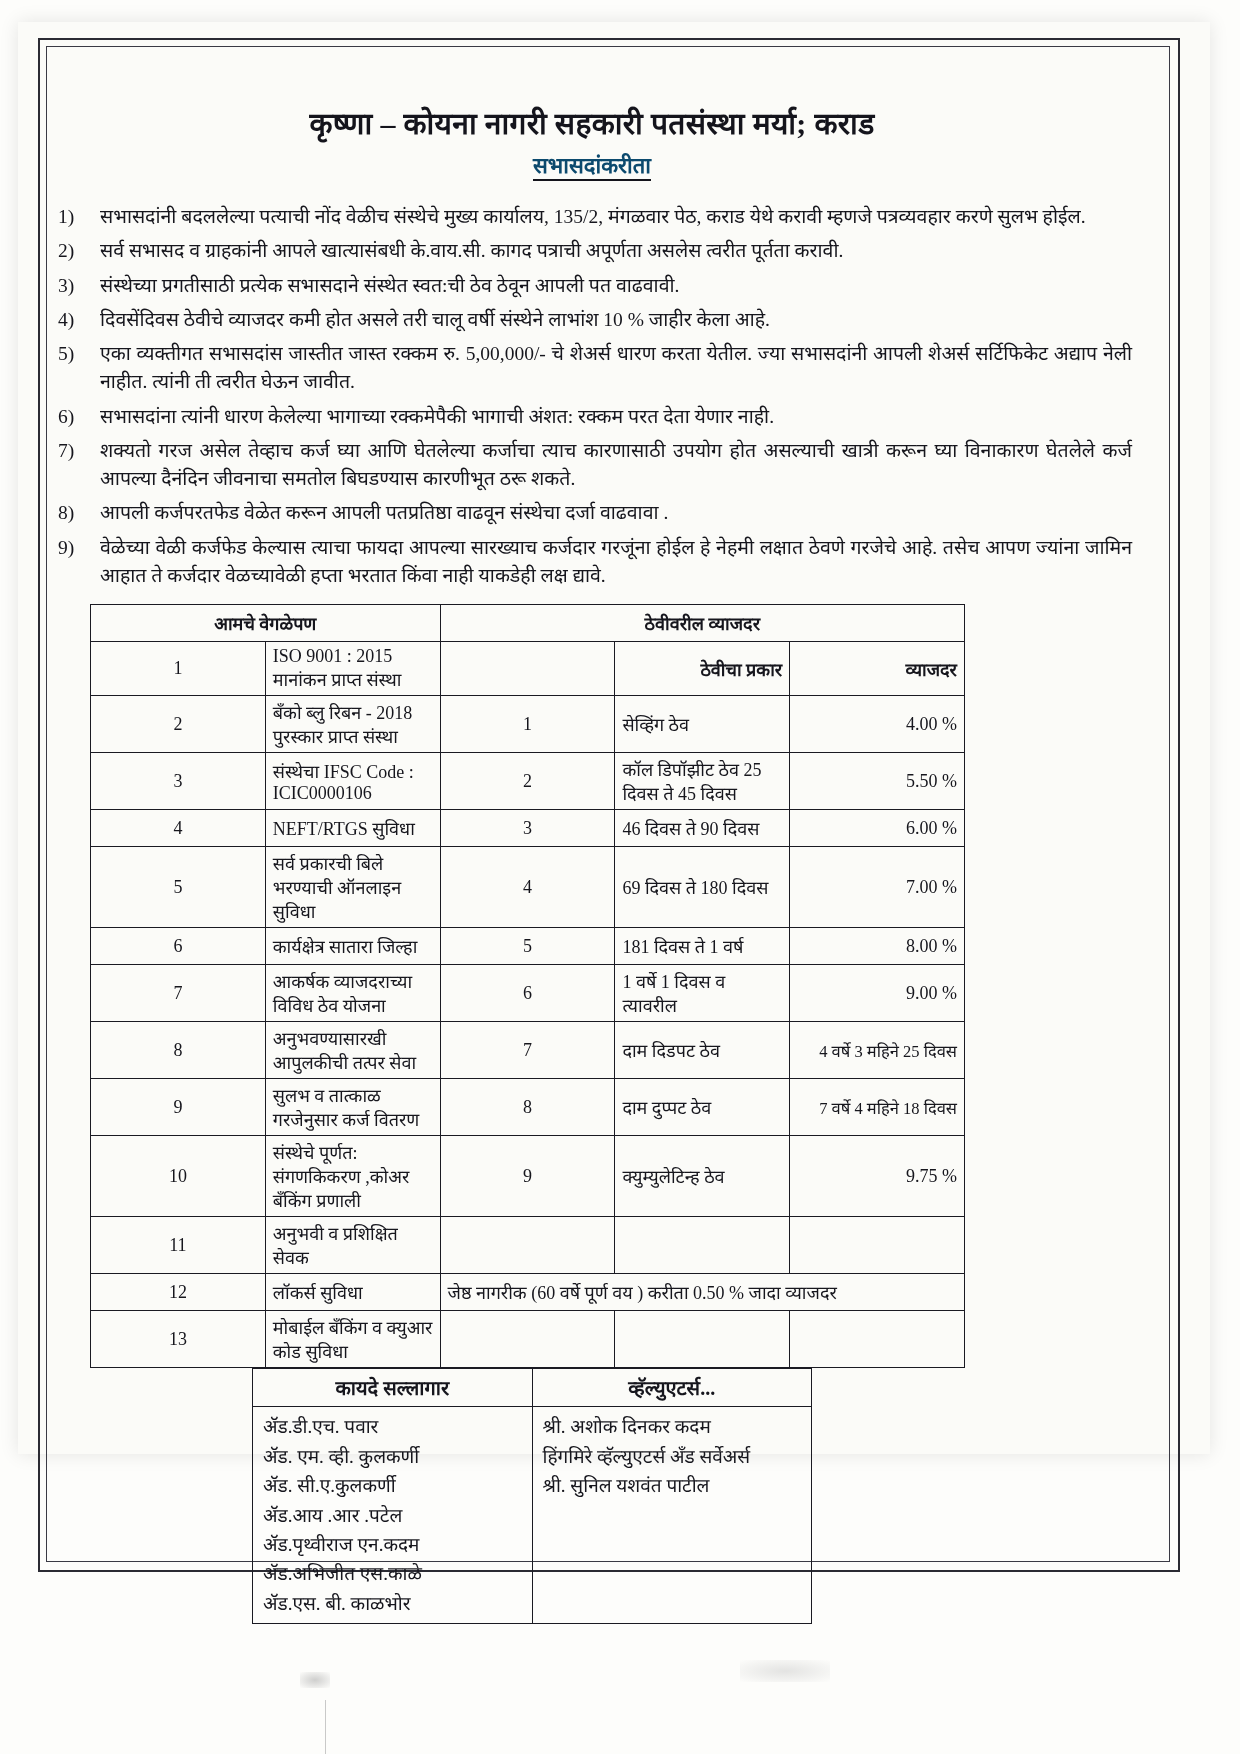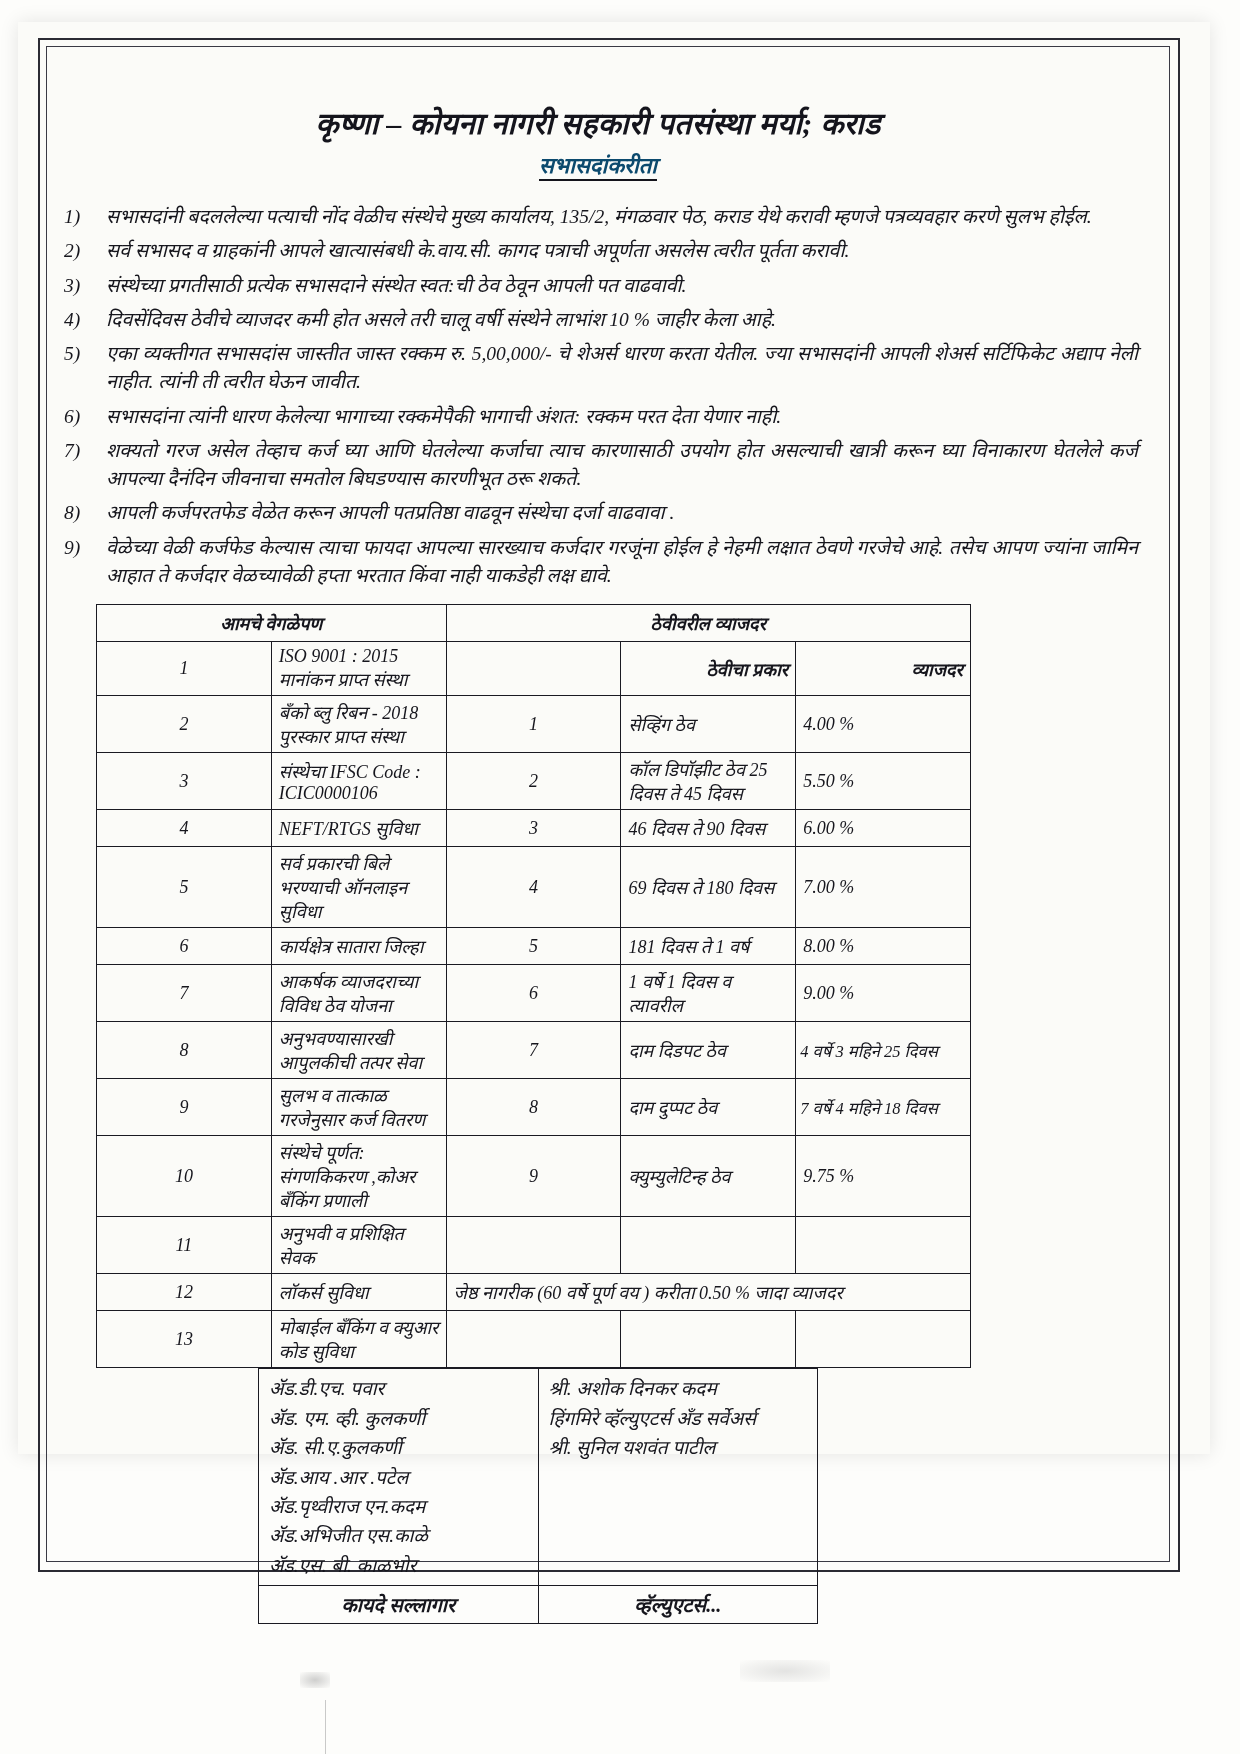--- a/index.html
+++ b/index.html
@@ -41,24 +41,23 @@
   .inner-border {
     position: absolute;
     left: 46px;
     top: 46px;
     width: 1122px;
     height: 1514px;
     border: 1px solid #3a3a44;
   }
   .content {
     position: absolute;
-    left: 58px;
+    left: 52px;
     top: 80px;
     width: 1080px;
-    font-style: italic;
   }
   .title {
     text-align: center;
     font-size: 30px;
     font-weight: bold;
     letter-spacing: 0.3px;
     color: #14141c;
     margin-top: 22px;
   }
   .subtitle {
@@ -121,21 +120,21 @@
   .hdr {
     text-align: center;
     font-weight: bold;
     font-size: 20px;
   }
   .subhdr {
     text-align: right;
     font-weight: bold;
     font-size: 19px;
   }
-  .rate-cell { padding-left: 30px; font-size: 18px; }
+  .rate-cell { padding-left: 30px; font-size: 18px; text-align: right; }
   .rate-cell.small { padding-left: 4px; font-size: 16.5px; margin-left: 20px; }
   .bottom-wrap {
     margin-top: 0;
     margin-left: 200px;
     width: 560px;
   }
   table.bottom {
     width: 560px;
     table-layout: fixed;
   }
@@ -303,39 +302,39 @@
               <td class="c-rate"></td>
             </tr>
           </tbody>
       </table>
     </div>
 
     <div class="bottom-wrap">
       <table class="bottom">
         <tbody>
             <tr>
+          <th>कायदे सल्लागार</th>
+          <th>व्हॅल्युएटर्स...</th>
+        </tr>
+        <tr>
           <td class="list-cell" id="advisors-cell">
                 <div>ॲड.डी.एच. पवार</div>
                 <div>ॲड. एम. व्ही. कुलकर्णी</div>
                 <div>ॲड. सी.ए.कुलकर्णी</div>
                 <div>ॲड.आय .आर .पटेल</div>
                 <div>ॲड.पृथ्वीराज एन.कदम</div>
                 <div>ॲड.अभिजीत एस.काळे</div>
                 <div>ॲड.एस. बी. काळभोर</div>
               </td>
           <td class="list-cell" id="valuers-cell">
                 <div>श्री. अशोक दिनकर कदम</div>
                 <div>हिंगमिरे व्हॅल्युएटर्स अँड सर्वेअर्स</div>
                 <div>श्री. सुनिल यशवंत पाटील</div>
               </td>
         </tr>
-        <tr>
-          <th>कायदे सल्लागार</th>
-          <th>व्हॅल्युएटर्स...</th>
-        </tr>
       </tbody>
         </table>
     </div>
 
   </div>
 
   <div class="smudge1"></div>
   <div class="smudge2"></div>
   <div class="edge-line"></div>
 </div>

